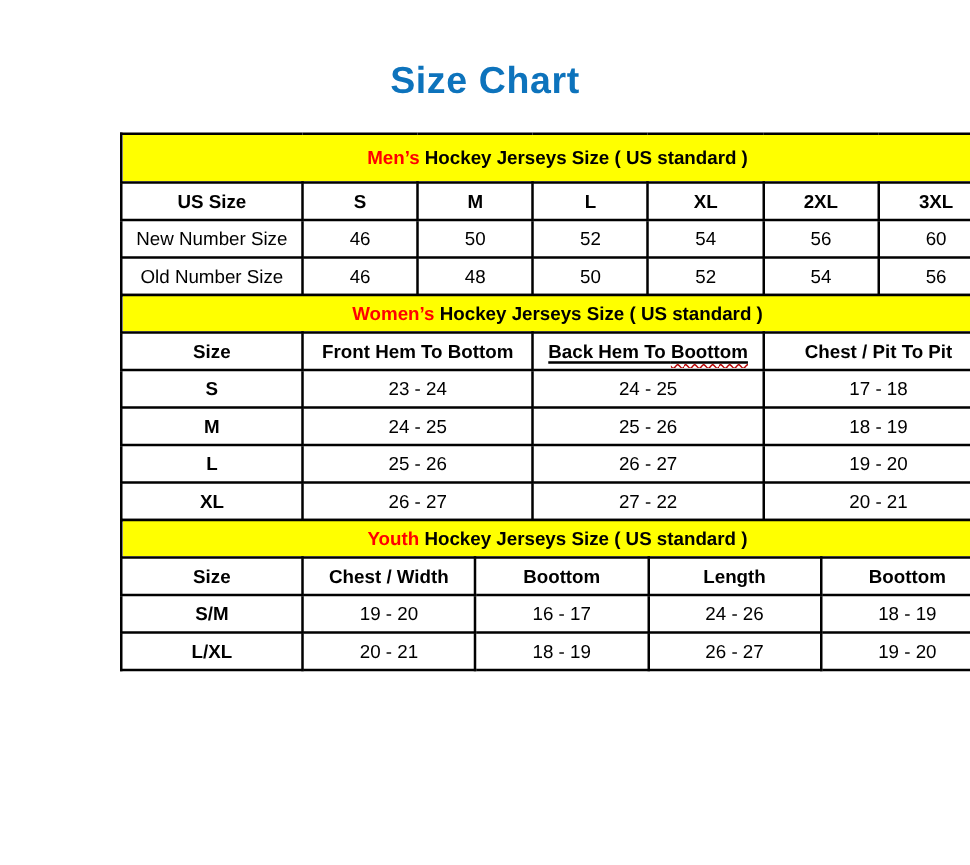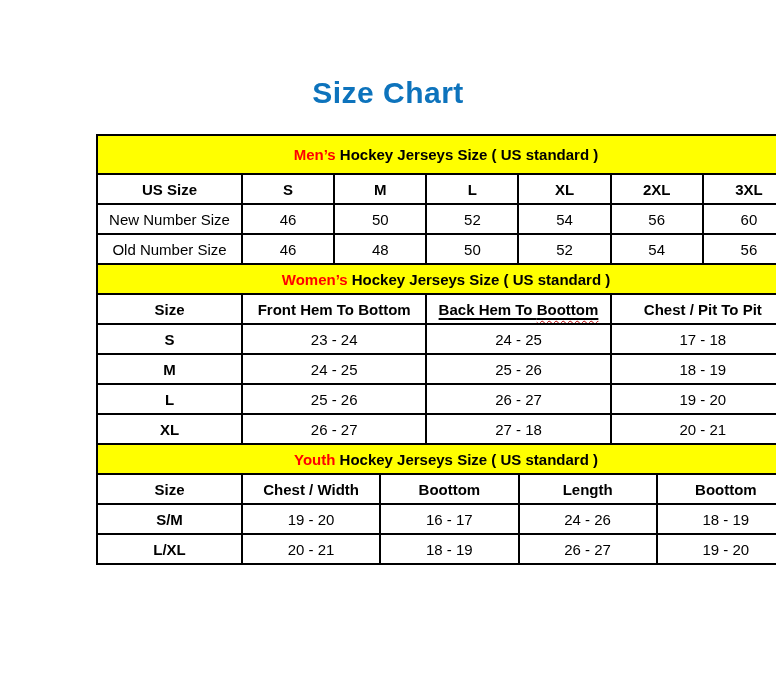--- a/index.html
+++ b/index.html
@@ -8,21 +8,21 @@
     --band-yellow:#ffff00;
     --squiggle-red:#b40000;
   }
   html,body{margin:0;padding:0;}
   body{
     width:776px;height:692px;background:#ffffff;color:#000;
     font-family:"Liberation Sans",sans-serif;
     overflow:hidden;
   }
   .page-title{
-    padding-top:76px;
+    padding-top:48px;
     text-align:center;
     font-size:30px;
     line-height:34px;
     font-weight:bold;
     color:var(--title-blue);
     letter-spacing:0.5px;
   }
   .tables-wrap{
     width:584px;
     margin:24px auto 0 auto;
@@ -147,21 +147,21 @@
         </tr>
         <tr>
           <td class="rowlabel bold">L</td>
           <td>25 - 26</td>
           <td>26 - 27</td>
           <td>19 - 20</td>
         </tr>
         <tr>
           <td class="rowlabel bold">XL</td>
           <td>26 - 27</td>
-          <td>27 - 18</td>
+          <td>27 - 22</td>
           <td>20 - 21</td>
         </tr>
       </tbody>
     </table>
   <table class="size-table" id="youth-table">
       <colgroup>
         <col style="width: 145px;">
         <col>
         <col>
         <col>

